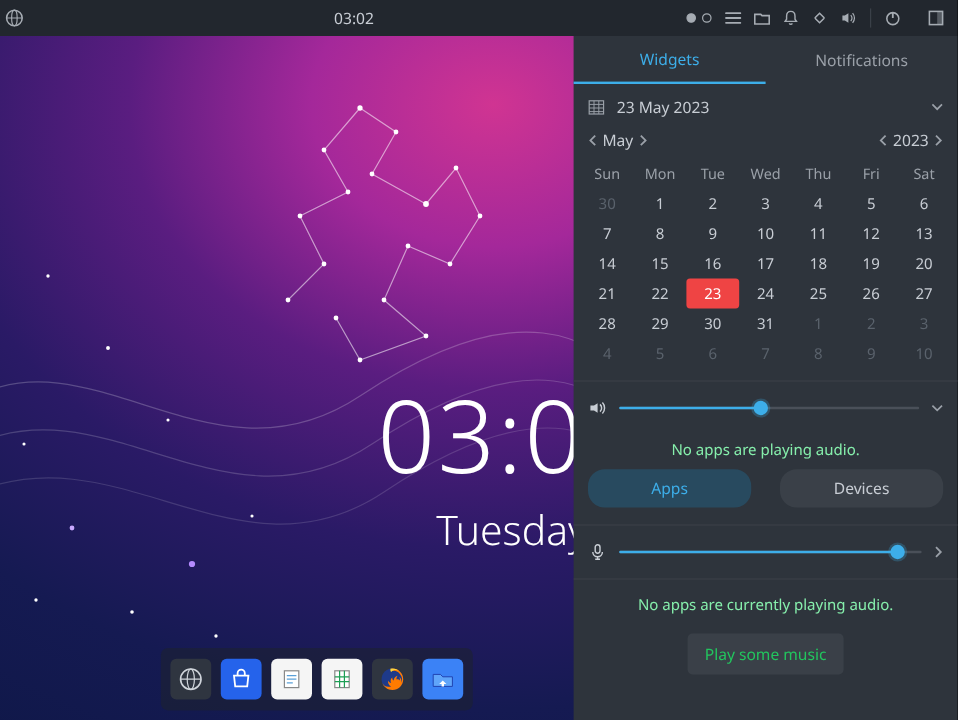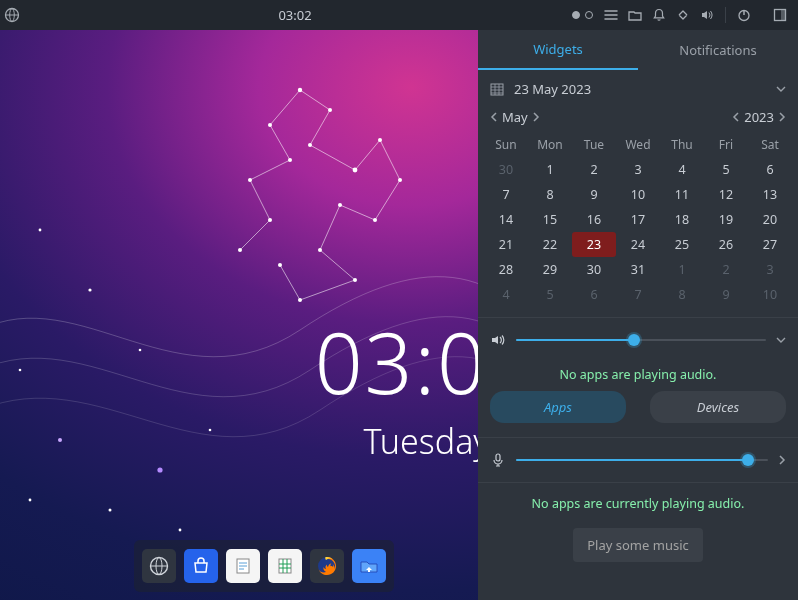--- a/index.html
+++ b/index.html
@@ -35,32 +35,32 @@
   .daterow{display:flex;align-items:center;padding:10px 12px 6px;gap:10px;color:#c8cdd4;}
   .daterow .spacer{flex:1;}
   .nav{display:flex;align-items:center;justify-content:space-between;padding:4px 8px 6px;color:#c8cdd4;}
   .nav .month,.nav .year{display:flex;align-items:center;gap:0;}
   .nav .chev{width:16px;height:16px;display:flex;align-items:center;justify-content:center;cursor:pointer;color:#9aa0a8;}
   .cal{width:100%;padding:0 6px 6px;box-sizing:border-box;}
   .cal .row{display:flex;}
   .cal .cell{flex:1;text-align:center;padding:4px 0;font-size:12.5px;}
   .cal .hdr{color:#9aa0a8;font-size:12px;}
   .cal .dim{color:#5a626c;}
-  .cal .today{background:#7f1d1d;color:#fff;border-radius:3px;}
+  .cal .today{background:#ef4444;color:#fff;border-radius:3px;}
   .section-sep{height:1px;background:#3a4048;margin:4px 0;}
   .slider-row{display:flex;align-items:center;padding:10px 12px;gap:10px;}
   .slider{flex:1;position:relative;height:16px;}
   .track{position:absolute;left:0;right:0;top:7px;height:2px;background:#4a5059;border-radius:1px;}
   .fill{position:absolute;left:0;top:7px;height:2px;background:#3daee9;border-radius:1px;}
   .thumb{position:absolute;top:2px;width:12px;height:12px;border-radius:50%;background:#3daee9;box-shadow:0 0 0 2px rgba(61,174,233,.25);}
   .msg{text-align:center;color:#86efac;padding:8px 10px;font-size:12.5px;}
-  .seg{display:flex;gap:24px;padding:0 12px 10px;font-style:italic;}
+  .seg{display:flex;gap:24px;padding:0 12px 10px;}
   .seg .btn{flex:1;text-align:center;padding:7px 0;border-radius:14px;background:#3a4048;color:#c8cdd4;cursor:pointer;font-size:13px;}
   .seg .btn.active{background:#284a5f;color:#3daee9;}
-  .music-btn{margin:8px auto 0;padding:8px 14px;background:#3a4048;border-radius:4px;color:#a3a3a3;cursor:pointer;width:fit-content;font-size:13px;}
+  .music-btn{margin:8px auto 0;padding:8px 14px;background:#3a4048;border-radius:4px;color:#22c55e;cursor:pointer;width:fit-content;font-size:13px;}
   svg{display:block;}
 </style>
 </head>
 <body>
 
 <div class="topbar">
   <div class="left">
     <div class="tb-icon">
       <svg width="16" height="16" viewBox="0 0 16 16">
           <circle cx="8" cy="8" r="6.5" fill="none" stroke="#a6acb3" stroke-width="1.3"></circle>

